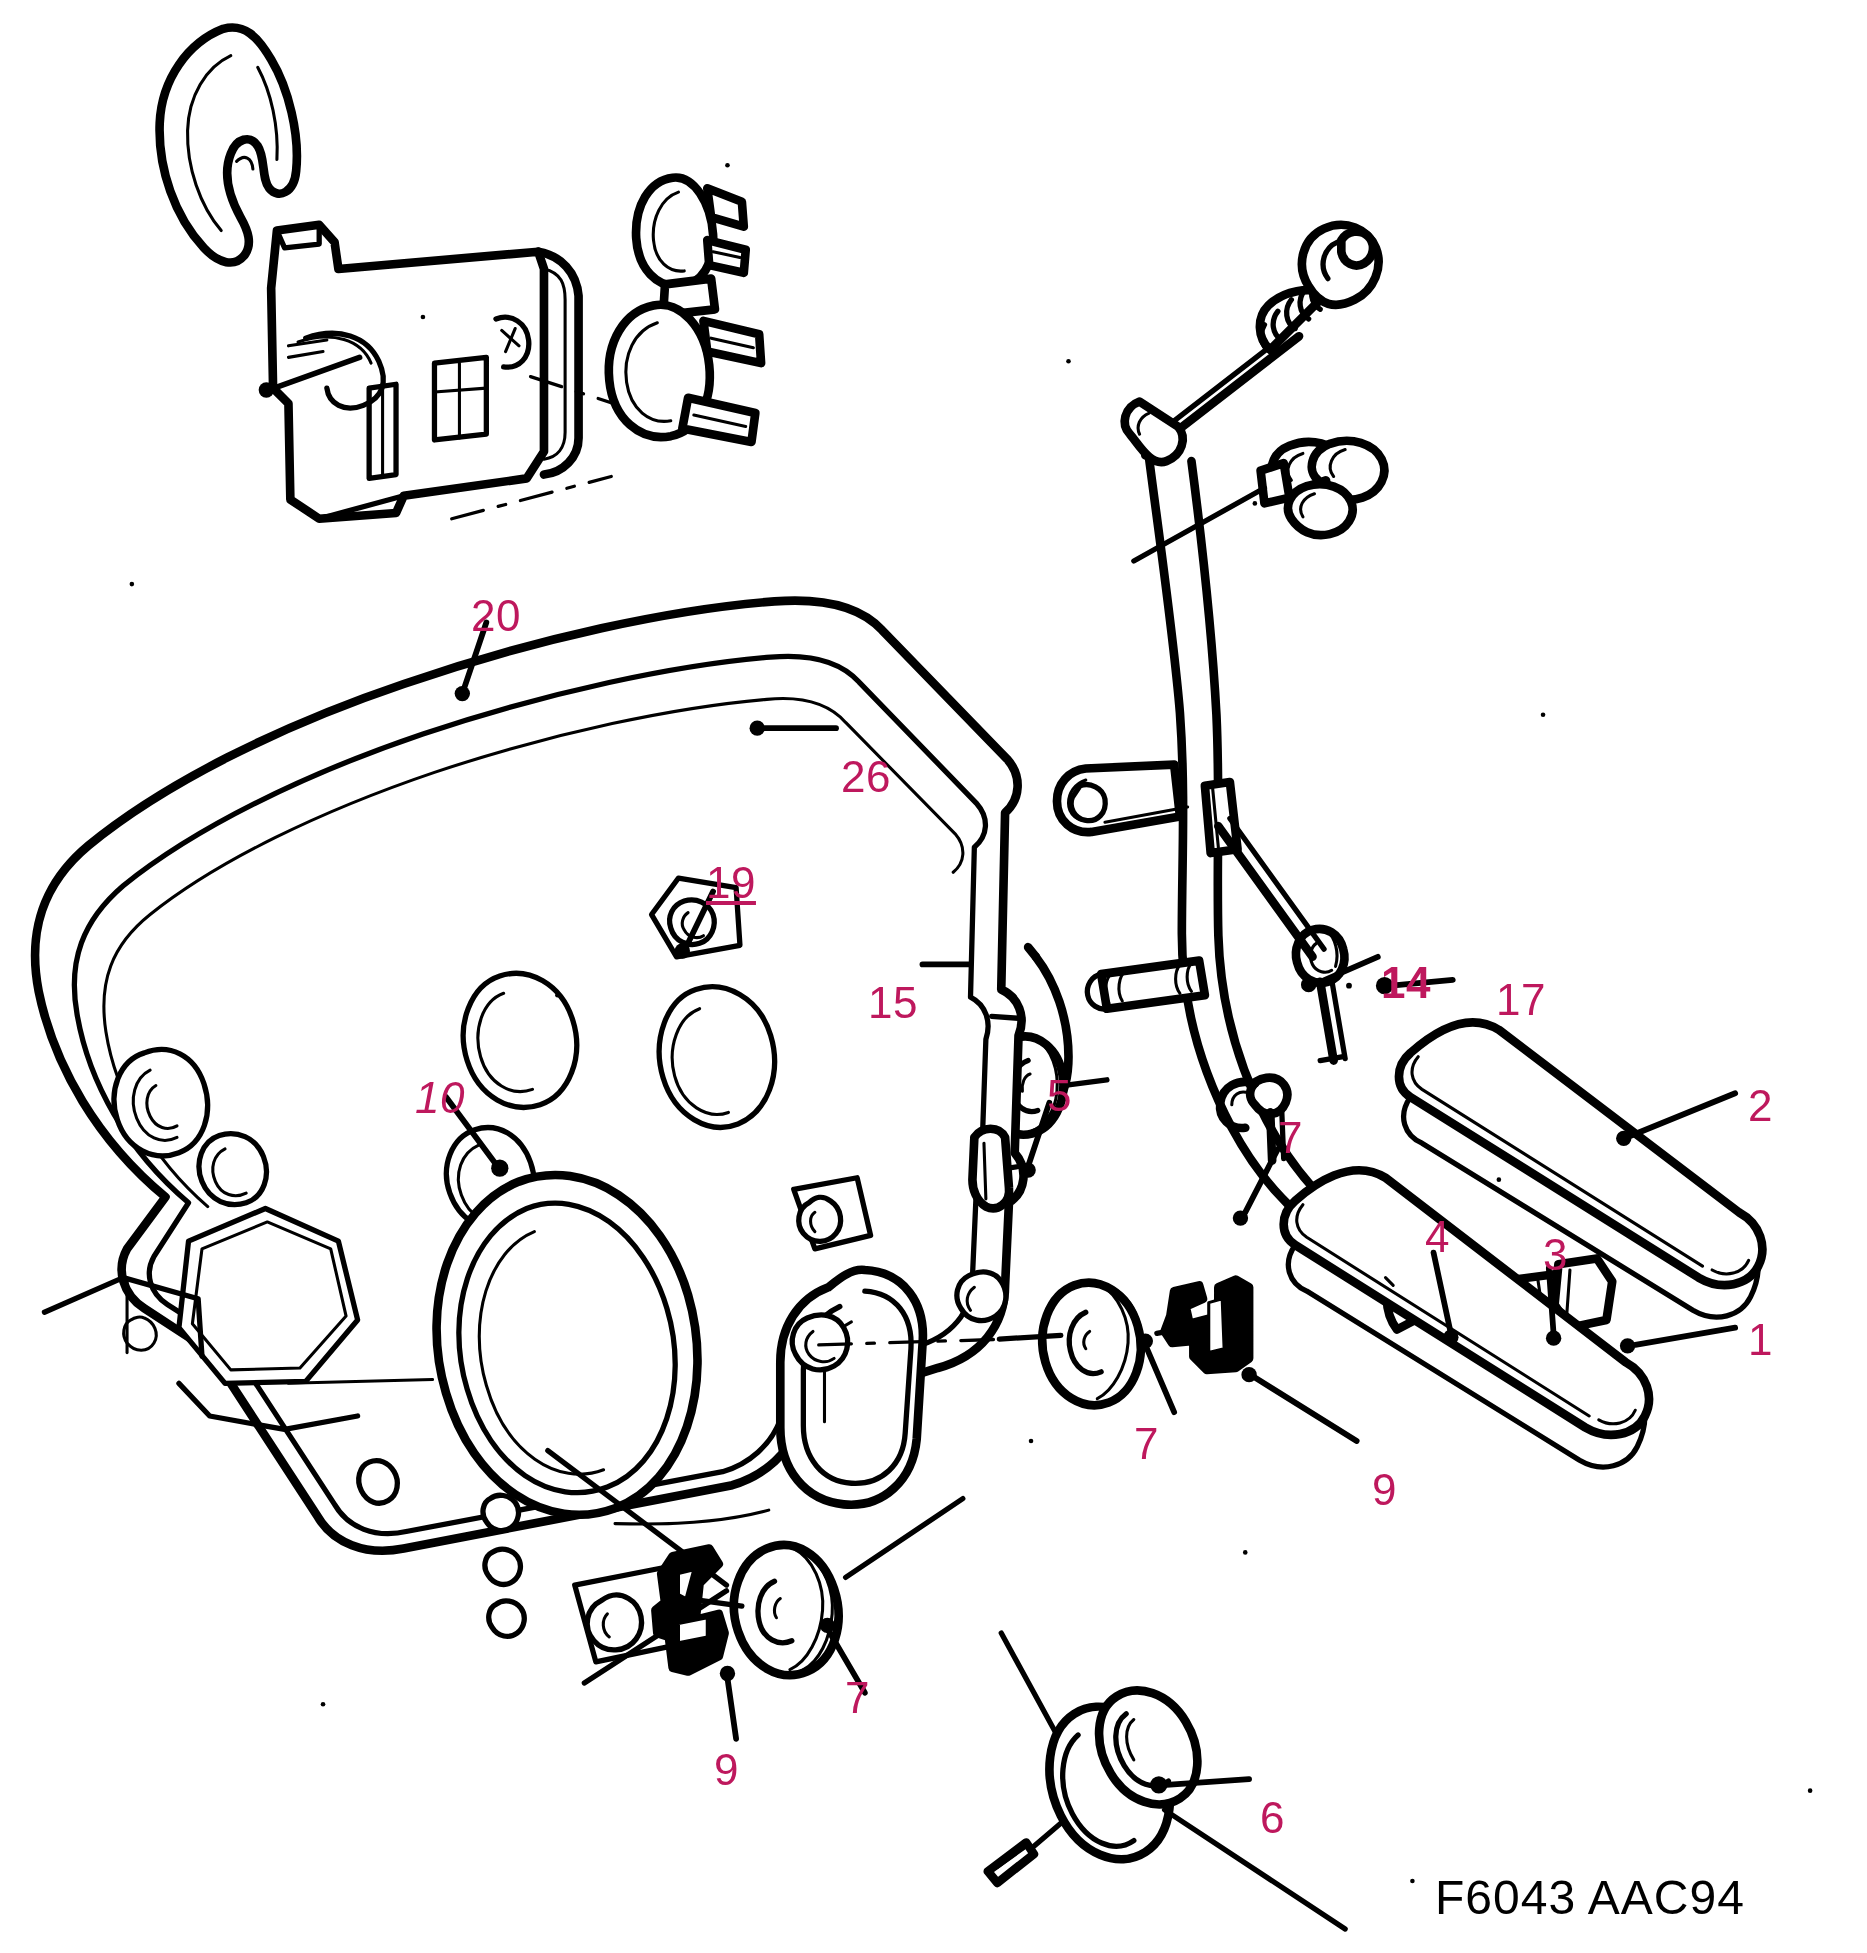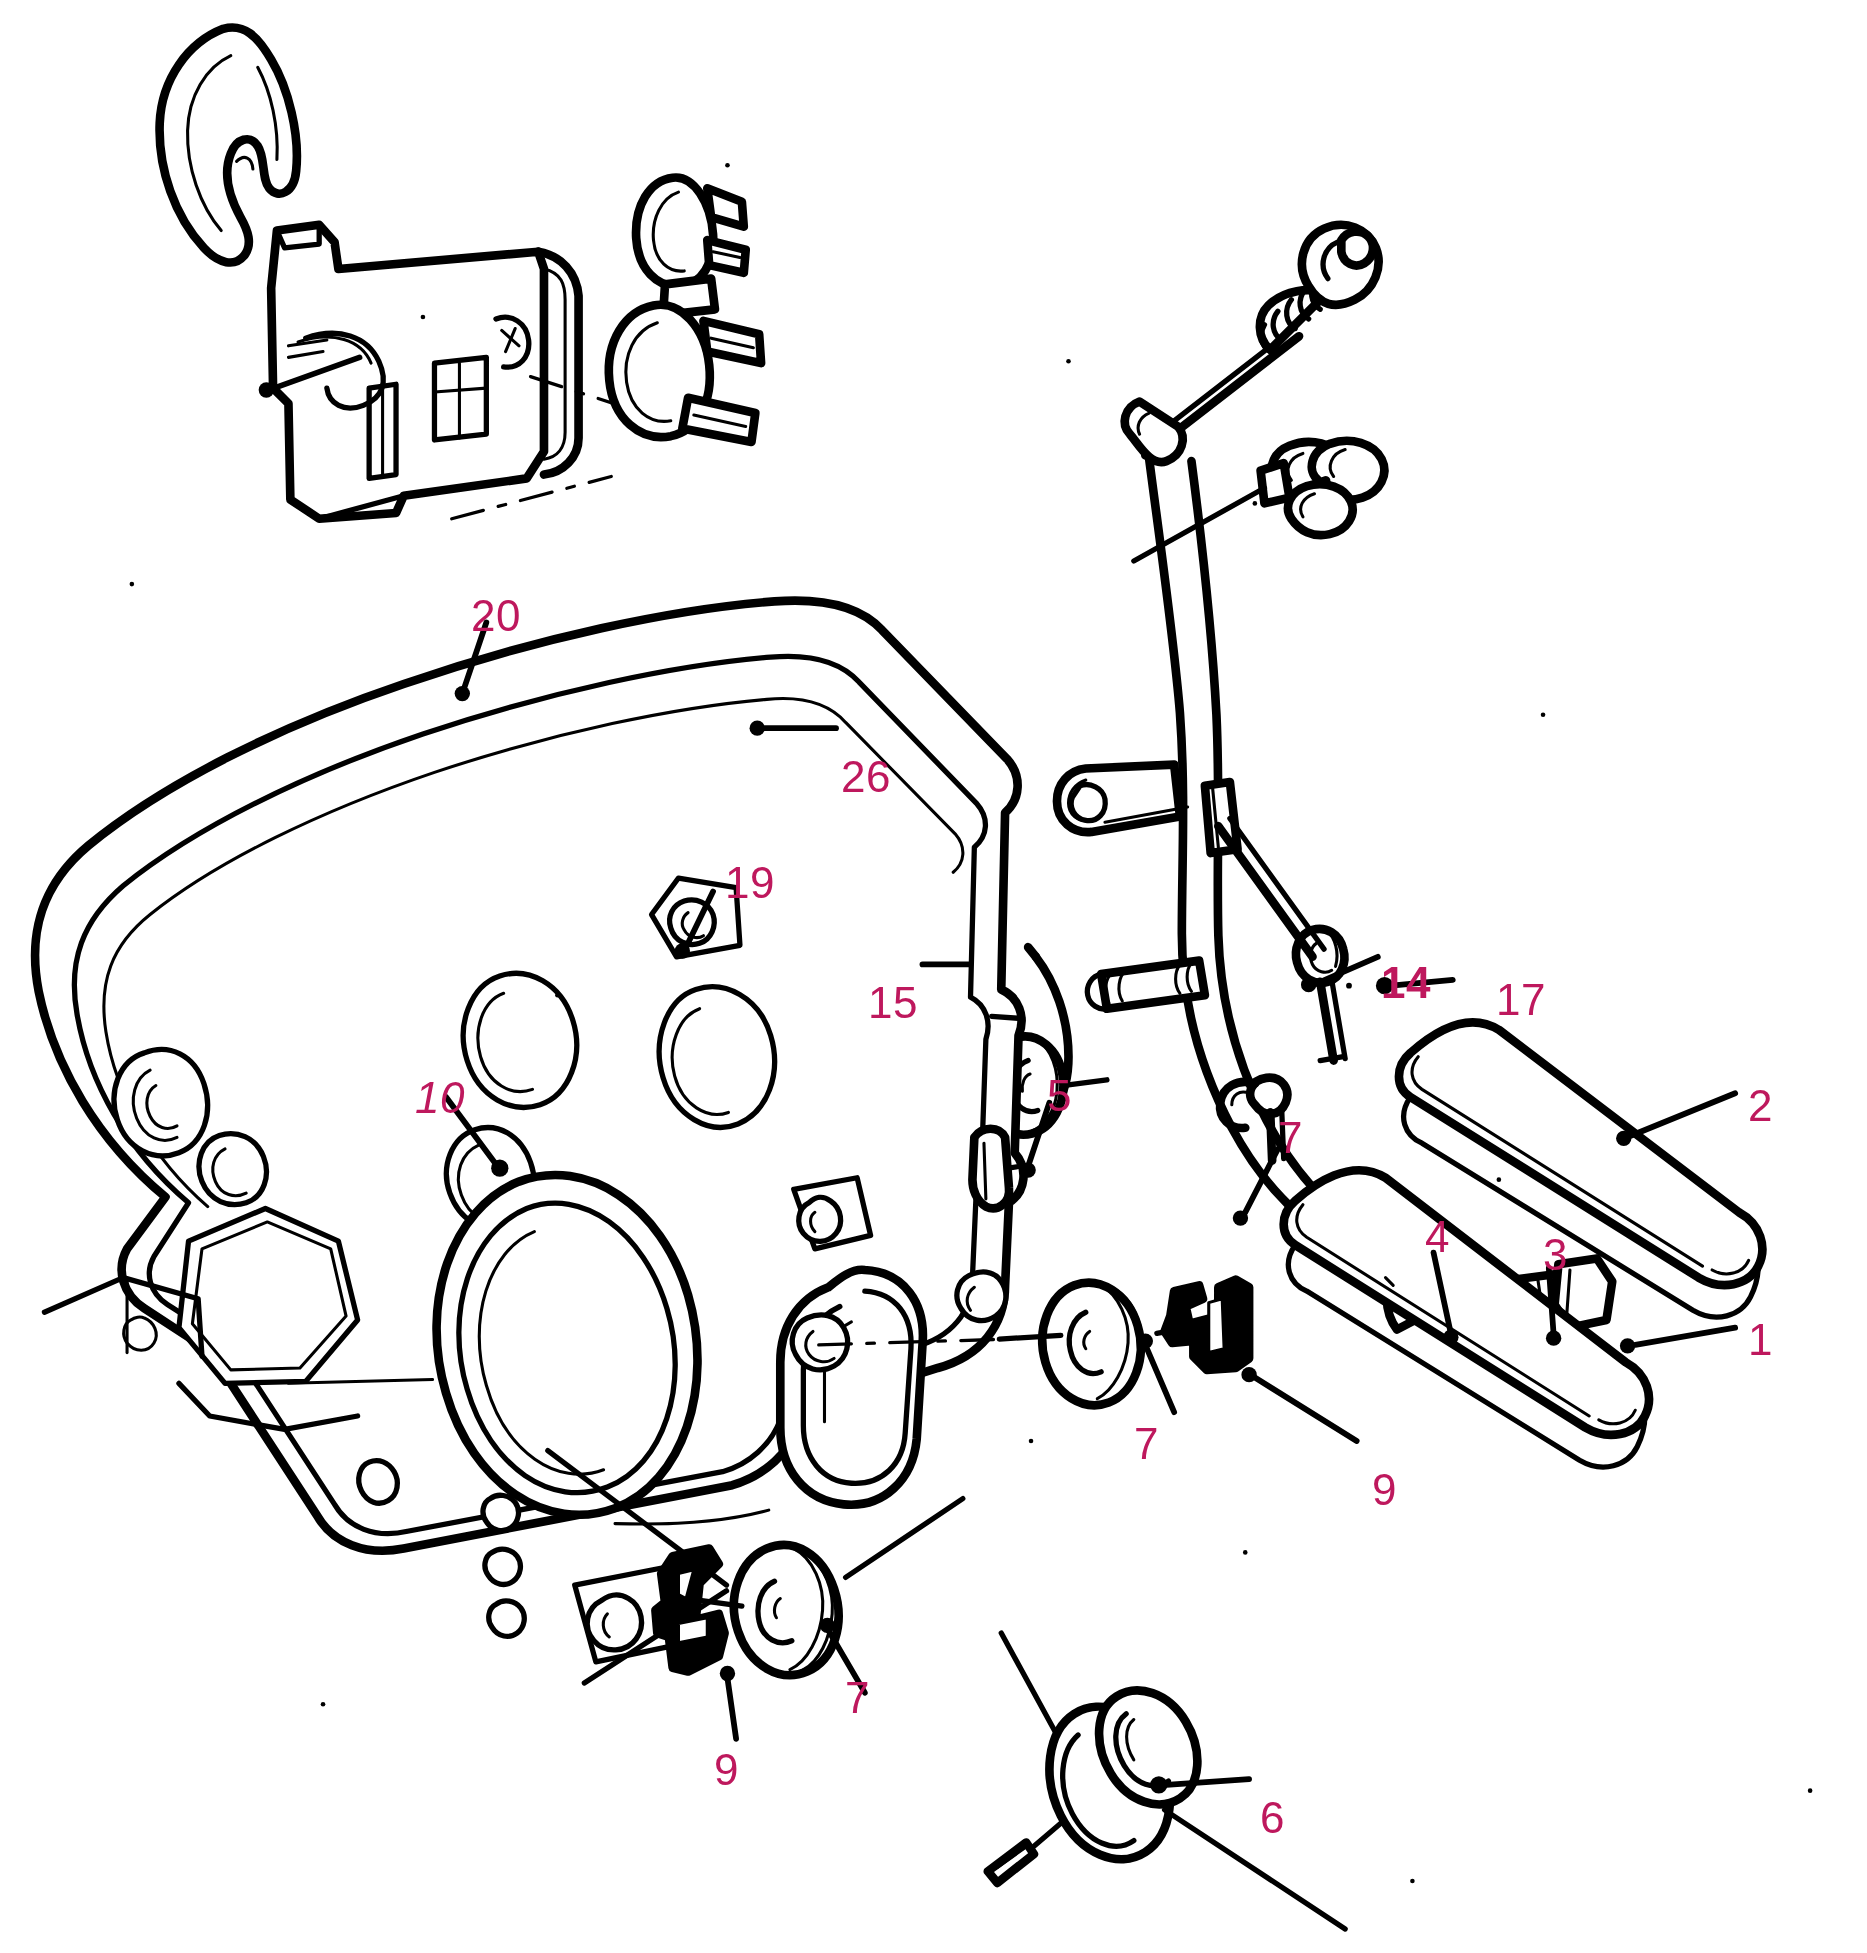--- a/index.html
+++ b/index.html
@@ -590,21 +590,21 @@
       <circle class="speck" cx="440" cy="330" r="2.4"></circle>
     </g>
   </svg>
 
   <div class="callout-label" style="left:363px;top:365px;"></div>
 
   <div class="callout-label" style="left:471px;top:594px;">20</div>
 
   <div class="callout-label" style="left:841px;top:755px;">26</div>
 
-  <div class="callout-label" style="left:725px;top:861px;">19</div>
+  <div class="callout-label" style="left:706px;top:861px;text-decoration:underline;">19</div>
 
   <div class="callout-label" style="left:1381px;top:961px;font-weight:bold;">14</div>
 
   <div class="callout-label" style="left:868px;top:981px;">15</div>
 
   <div class="callout-label" style="left:1468px;top:978px;margin-left:28px;">17</div>
 
   <div class="callout-label" style="left:415px;top:1076px;font-style:italic;">10</div>
 
   <div class="callout-label" style="left:1047px;top:1074px;">5</div>
@@ -622,15 +622,16 @@
   <div class="callout-label" style="left:1134px;top:1422px;">7</div>
 
   <div class="callout-label" style="left:1372px;top:1468px;">9</div>
 
   <div class="callout-label" style="left:845px;top:1676px;">7</div>
 
   <div class="callout-label" style="left:714px;top:1748px;">9</div>
 
   <div class="callout-label" style="left:1260px;top:1796px;">6</div>
 
+  <div class="caption" style="left:1435px;top:1870px;">F6043 AAC94</div>
 
 </div>
 
 
 </body></html>

